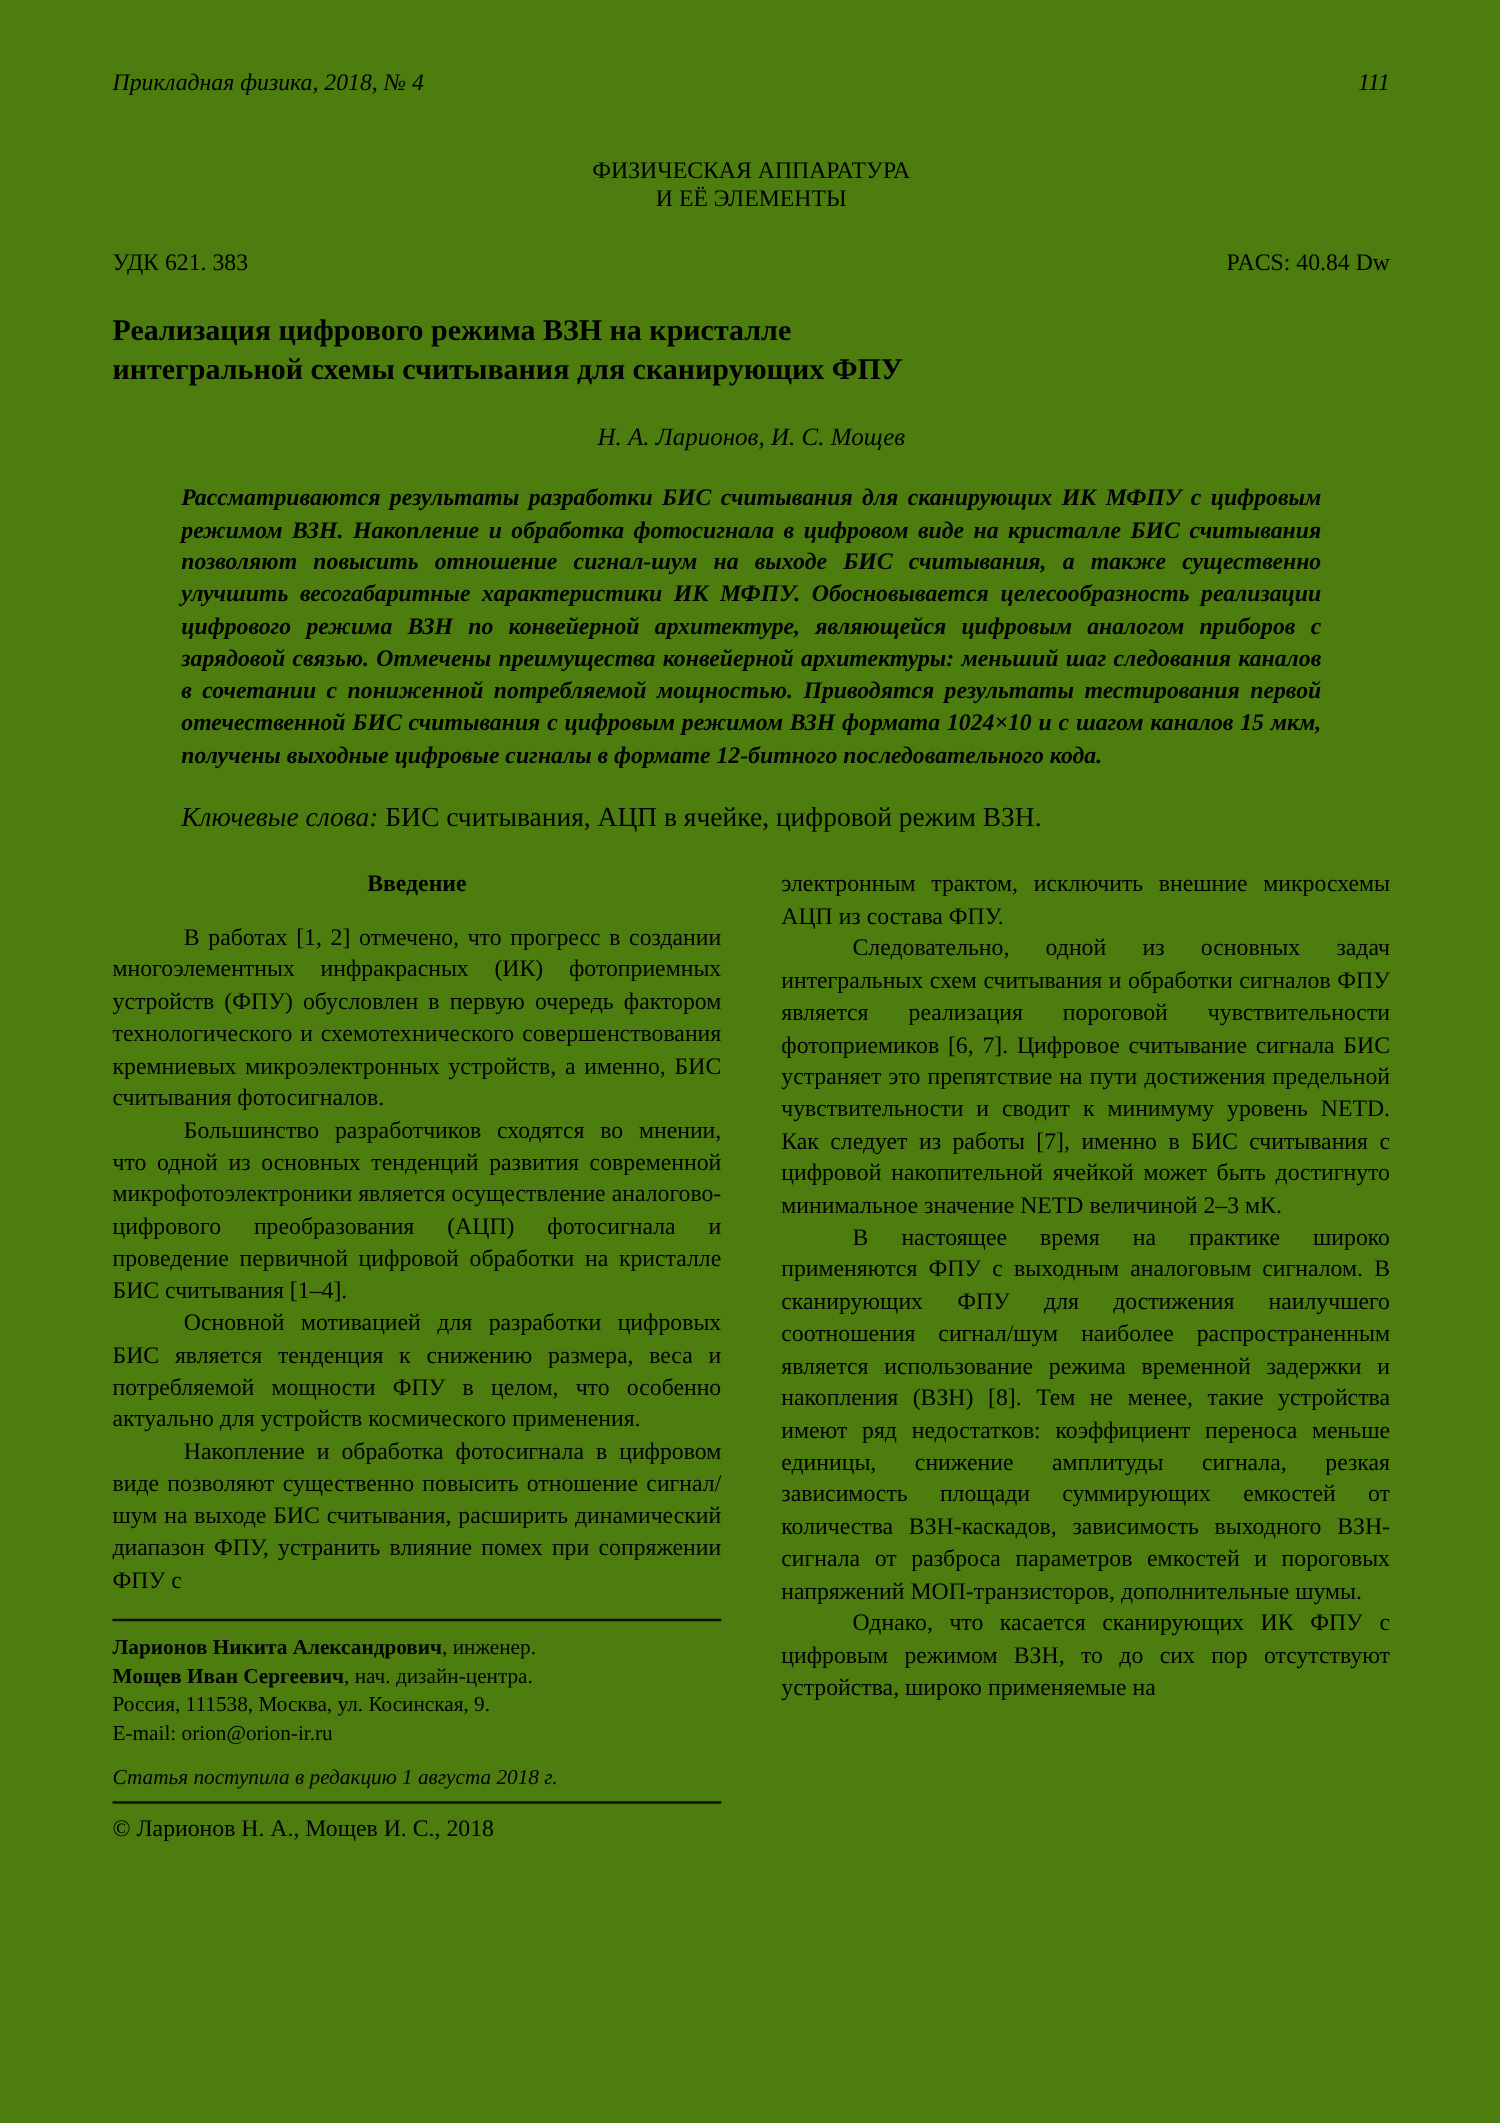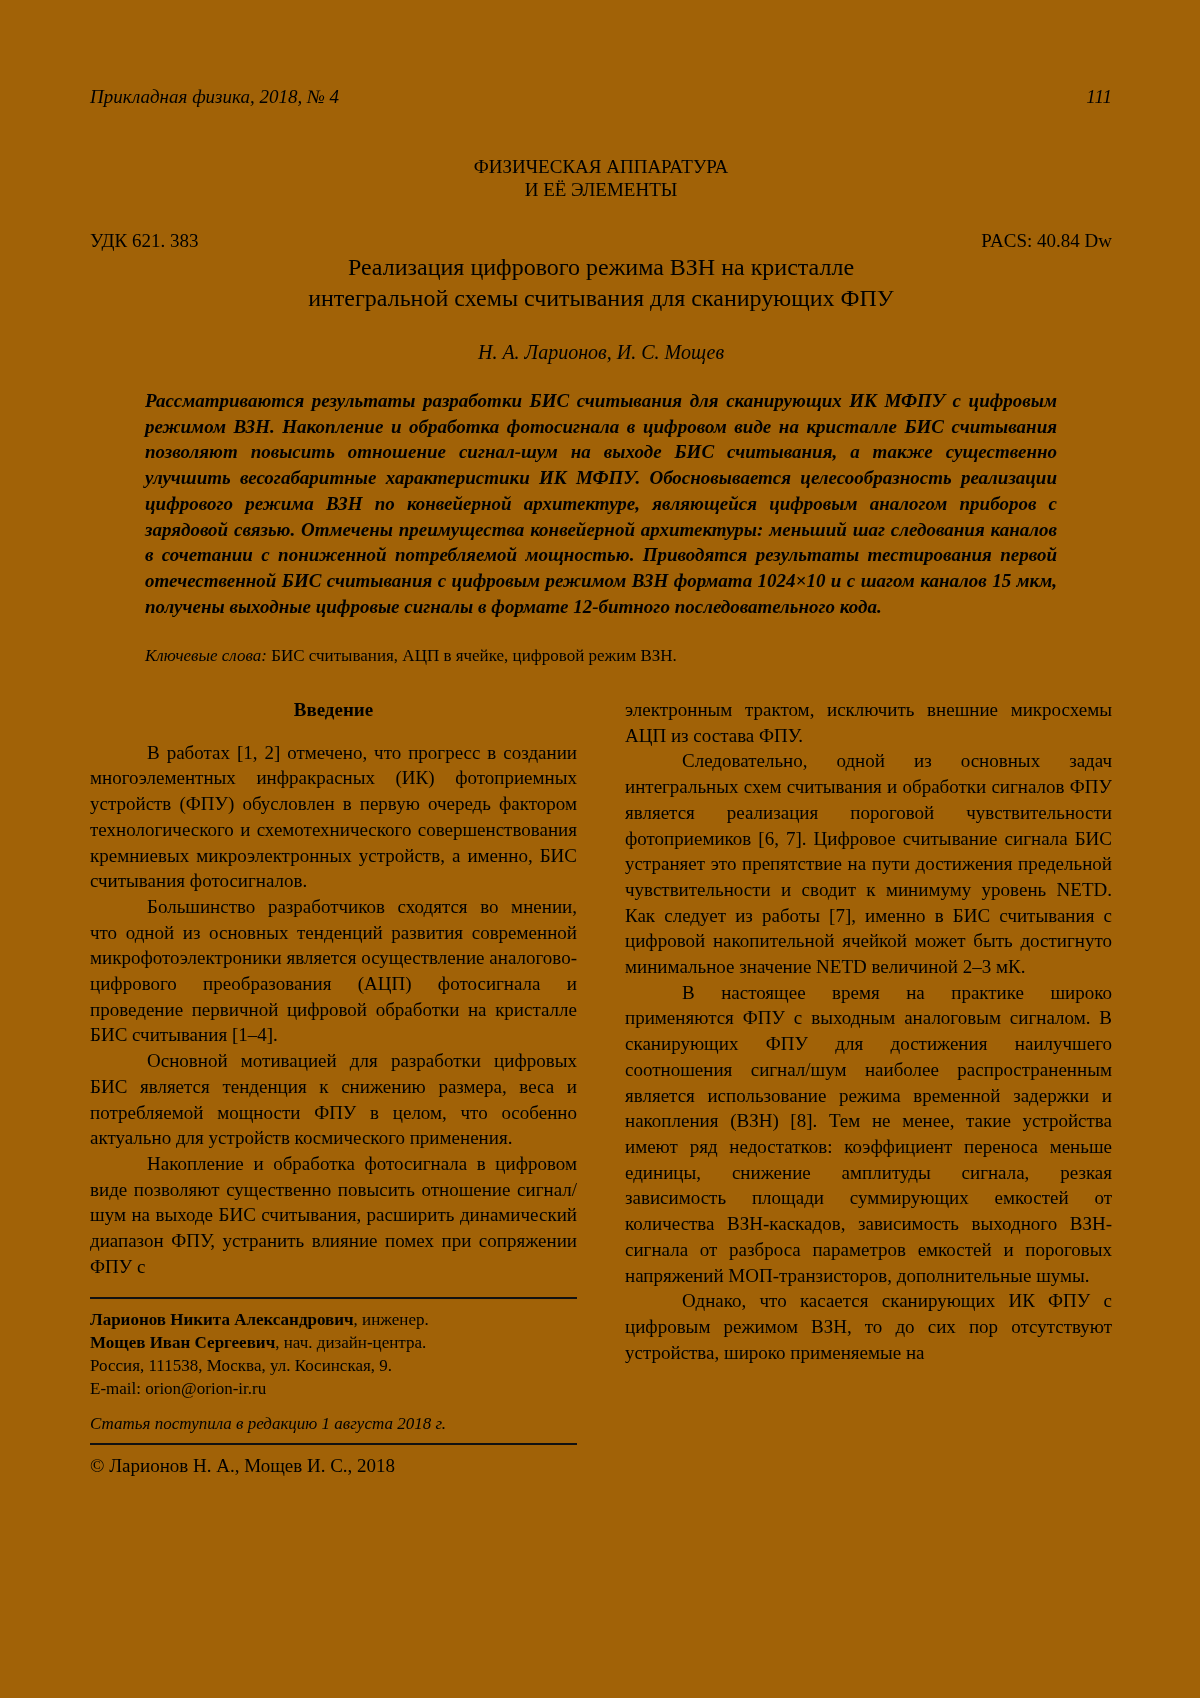--- a/index.html
+++ b/index.html
@@ -2,22 +2,22 @@
 <html lang="ru"><head>
 <meta charset="utf-8">
 <style>
   html, body { margin: 0; padding: 0; background: #ffffff; }
   .page {
     position: relative;
     width: 1200px;
     height: 1698px;
     margin: 0 auto;
     box-sizing: border-box;
-    padding: 86px 88px 0 90px;
-    background: #a16207;
+    padding: 56px 88px 0 90px;
+    background: #4d7c0f;
     color: #000000;
     font-family: "Liberation Serif", "DejaVu Serif", serif;
     overflow: hidden;
   }
   
   .running-head {
     display: flex;
     justify-content: space-between;
     align-items: baseline;
     font-style: italic;
@@ -50,22 +50,22 @@
   .udc-row {
     display: flex;
     justify-content: space-between;
     align-items: baseline;
     margin-top: 16px;
     font-size: 19px;
     line-height: 22px;
   }
   
   .article-title {
-    text-align: center;
-    font-weight: normal;
+    margin-top: 28px;
+    font-weight: bold;
     font-size: 24px;
     line-height: 31px;
   }
   
   .authors {
     margin-top: 26px;
     text-align: center;
     font-style: italic;
     font-size: 20px;
     line-height: 24px;
@@ -75,21 +75,21 @@
     margin: 24px 55px 0 55px;
     font-weight: bold;
     font-style: italic;
     font-size: 19px;
     line-height: 25.7px;
     text-align: justify;
   }
   
   .keywords {
     margin: 24px 55px 0 55px;
-    font-size: 17px;
+    font-size: 22px;
     line-height: 25.7px;
   }
   .keywords .kw-label { font-style: italic; }
   
   .columns {
     display: flex;
     gap: 48px;
     margin-top: 28px;
   }
   .col {

